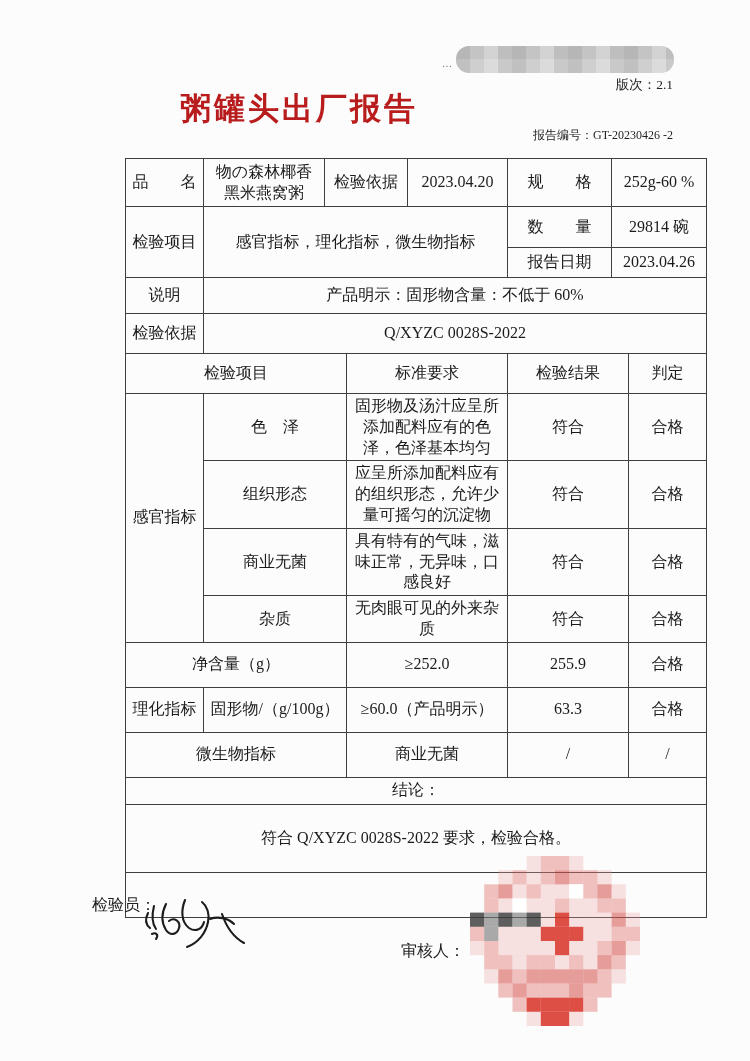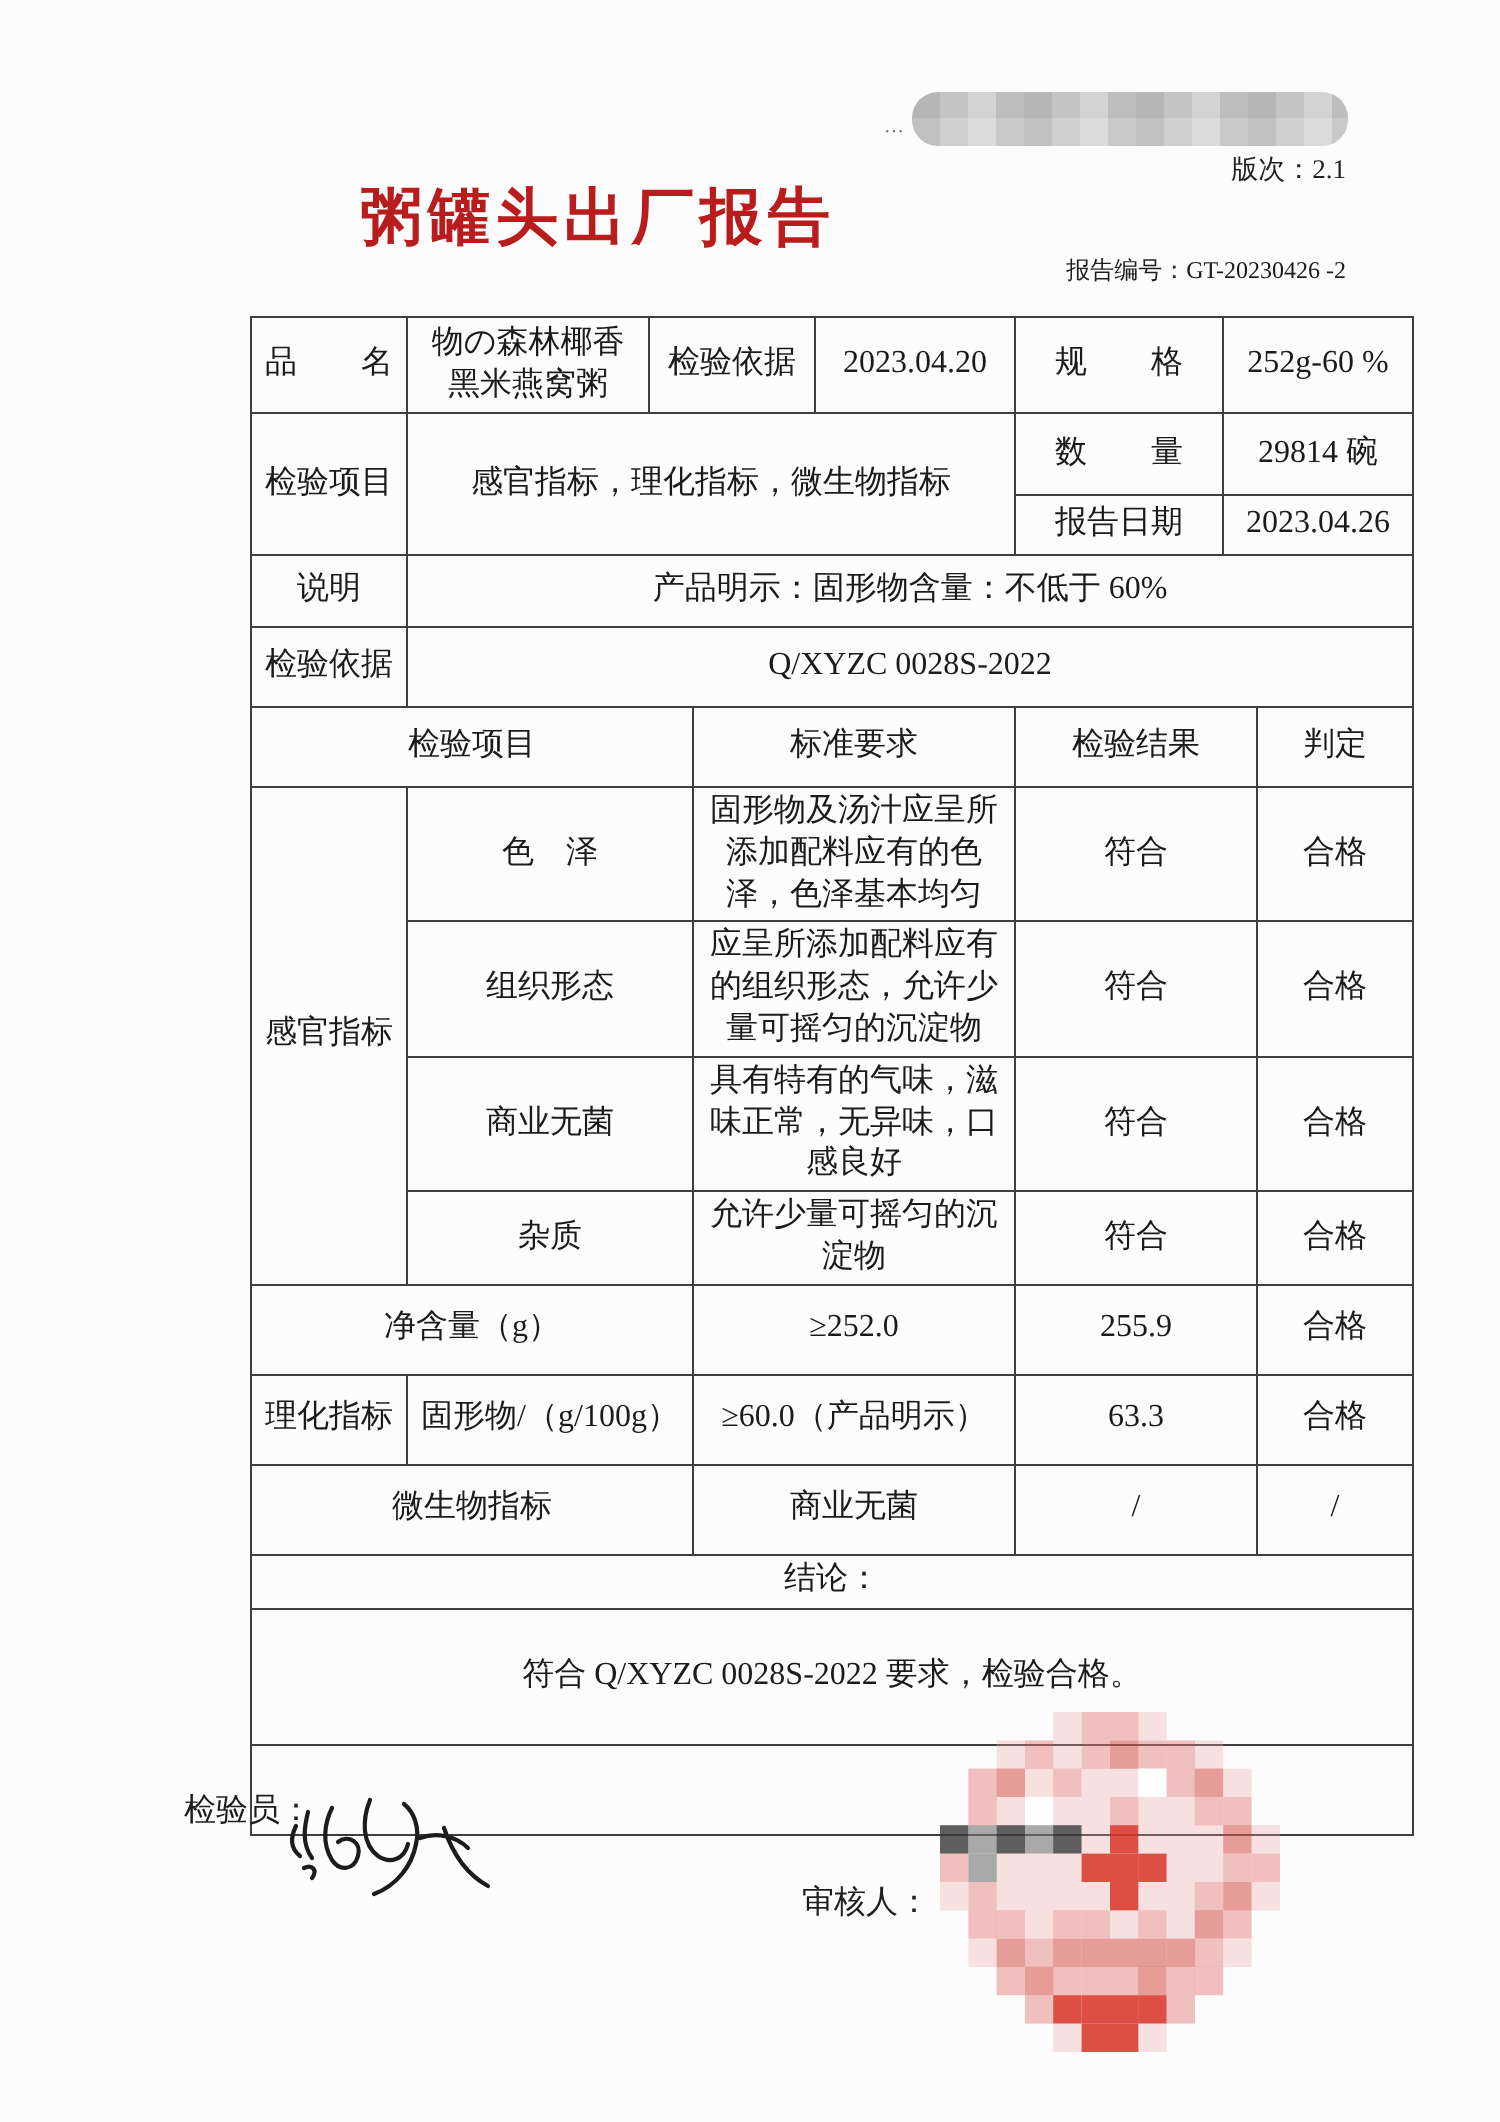--- a/index.html
+++ b/index.html
@@ -124,21 +124,21 @@
     <td>合格</td>
   </tr>
   <tr style="height:55px">
     <td colspan="2">商业无菌</td>
     <td colspan="2" class="req">具有特有的气味，滋味正常，无异味，口感良好</td>
     <td colspan="2">符合</td>
     <td>合格</td>
   </tr>
   <tr style="height:45px">
     <td colspan="2">杂质</td>
-    <td colspan="2" class="req">允许少量可摇匀的沉淀物</td>
+    <td colspan="2" class="req">无肉眼可见的外来杂质</td>
     <td colspan="2">符合</td>
     <td class="vtop">合格</td>
   </tr>
 
   <tr style="height:45px">
     <td colspan="3">净含量（g）</td>
     <td colspan="2">≥252.0</td>
     <td colspan="2">255.9</td>
     <td class="vtop">合格</td>
   </tr>

